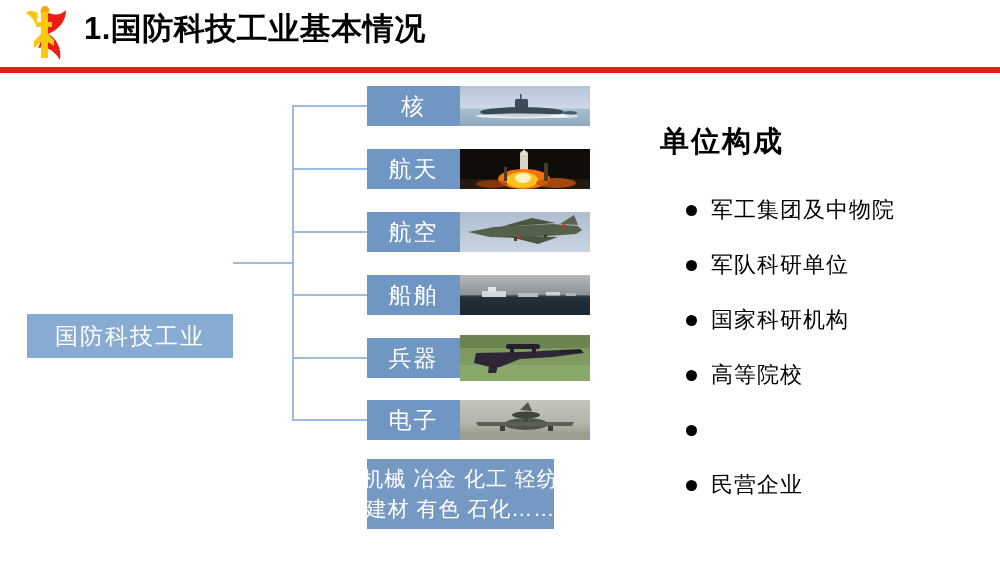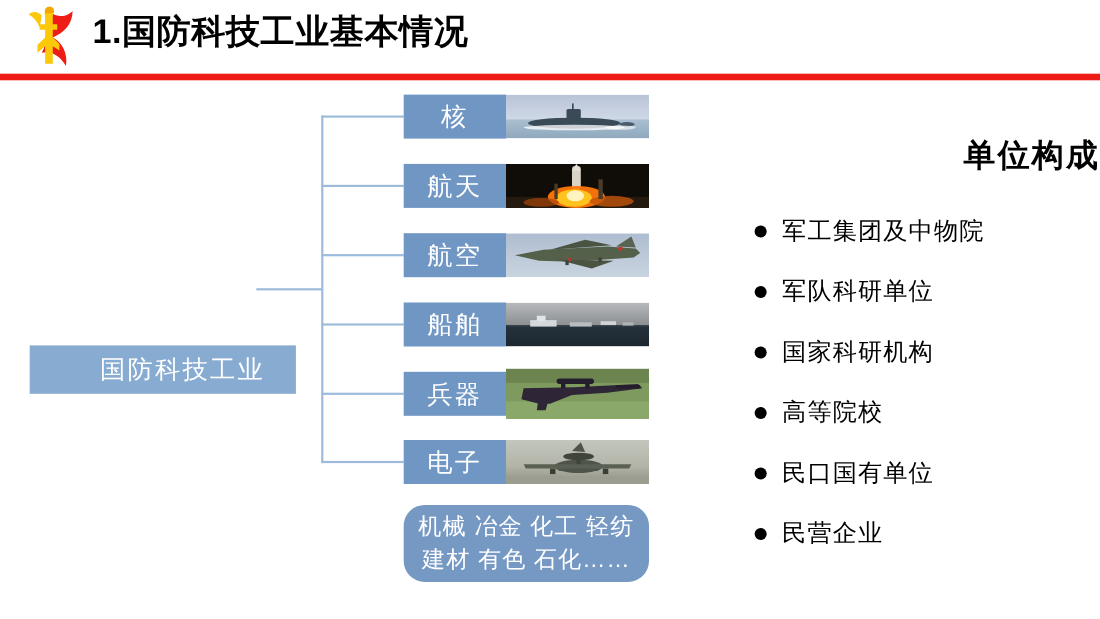--- a/index.html
+++ b/index.html
@@ -20,21 +20,21 @@
   }
   #header-rule{
     position:absolute;left:0;top:67px;width:1000px;height:6px;
     background:#ee1c16;
   }
   
   #tree{position:absolute;left:0;top:74px;width:660px;height:489px;}
   #root-node{
     position:absolute;left:27px;top:240px;width:206px;height:44px;
     background:#87abd1;
-    display:flex;align-items:center;justify-content:center;padding-left:36px;
+    display:flex;align-items:center;justify-content:center;
   }
   #root-node .root-label{
     color:#ffffff;font-size:23px;letter-spacing:2px;
     font-family:"Liberation Sans","DejaVu Sans",sans-serif;
   }
   .conn{position:absolute;background:#9dbcdd;}
   #conn-root{left:233px;top:188px;width:60px;height:2px;}
   #conn-spine{left:292px;top:31px;width:2px;height:316px;}
   .conn-branch{height:2px;width:75px;left:292px;}
   
@@ -47,33 +47,33 @@
   .row-label span{
     color:#ffffff;font-size:23px;letter-spacing:2px;
   }
   .row-pic{
     position:absolute;left:93px;top:0;width:130px;height:40px;
     overflow:hidden;
   }
   .row-pic svg{display:block;width:130px;height:40px;}
   
   #industries{
-    position:absolute;left:367px;top:385px;width:223px;height:70px;
+    position:absolute;left:367px;top:385px;width:187px;height:70px;
     background:#7699c4;
     display:flex;flex-direction:column;
-    align-items:center;justify-content:center;border-radius:19px;
+    align-items:center;justify-content:center;
   }
   #industries div{
     color:#ffffff;font-size:21px;letter-spacing:1px;line-height:30px;
     white-space:nowrap;
   }
   
   #panel{position:absolute;left:660px;top:74px;width:340px;height:489px;}
   #panel-title{
-    position:absolute;left:0;top:48px;width:340px;text-align:right;
+    position:absolute;left:0;top:48px;width:340px;text-align:left;
     font-size:29px;font-weight:bold;color:#000000;letter-spacing:2px;
   }
   .bullet-row{
     position:absolute;left:26px;width:310px;height:30px;
     display:flex;align-items:center;text-align:center;
   }
   .bullet-dot{
     width:11px;height:11px;border-radius:50%;
     background:#000000;flex:0 0 auto;margin-right:14px;
   }
@@ -275,19 +275,18 @@
   <div class="bullet-row" style="top:286px">
     <span class="bullet-dot"></span>
     <span class="bullet-text">高等院校</span>
   </div>
   <div class="bullet-row" style="top:231px">
     <span class="bullet-dot"></span>
     <span class="bullet-text">国家科研机构</span>
   </div>
   <div class="bullet-row" style="top:341px">
     <span class="bullet-dot"></span>
-    <span class="bullet-text">民口国有单位</span>
   </div>
   <div class="bullet-row" style="top:396px">
     <span class="bullet-dot"></span>
     <span class="bullet-text">民营企业</span>
   </div>
 </div>
 
 </body></html>

